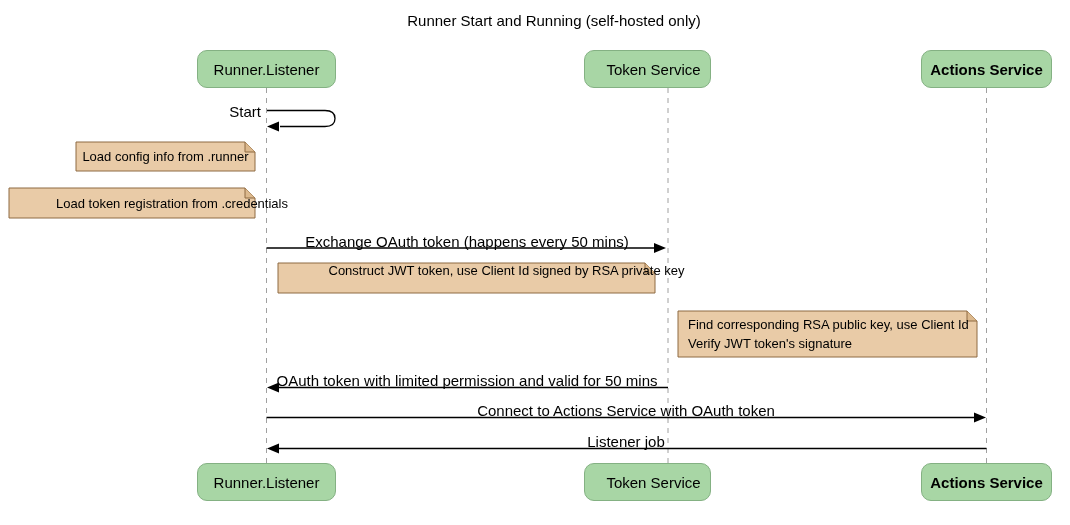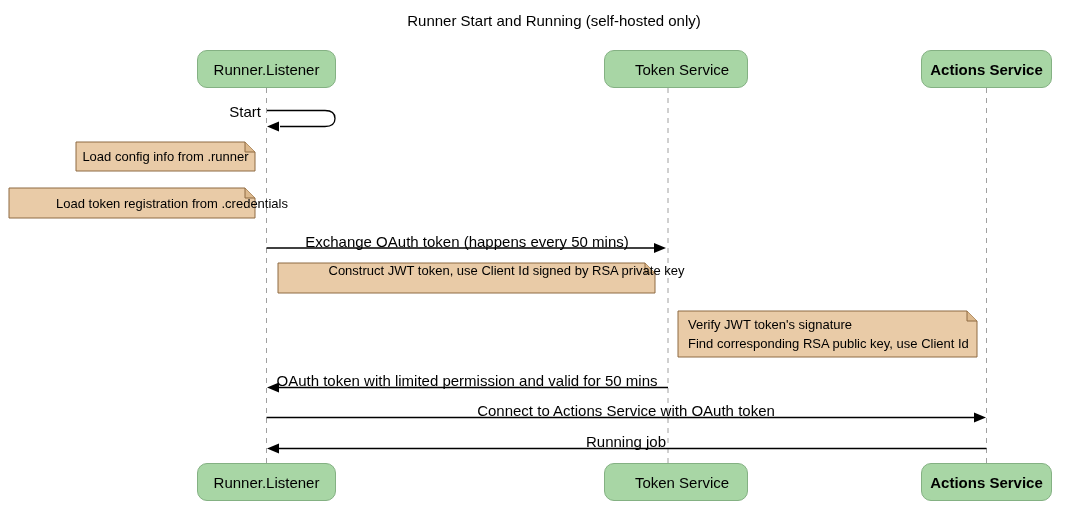--- a/index.html
+++ b/index.html
@@ -28,21 +28,21 @@
     background:var(--participant-fill, #A8D6A5);
     border:1px solid var(--participant-border, #84B183);
     border-radius:10px;
     display:flex; align-items:center; justify-content:center;
     font-size:15px;
     white-space:nowrap;
   }
   .actor.top { top:50px; }
   .actor.bottom { top:463px; }
   .actor.a { left:197px; width:139px; }
-  .actor.b { left:604px; width:144px;padding-left:12px; }
+  .actor.b { left:584px; width:127px;padding-left:12px; }
   .actor.c { left:921px; width:131px;font-weight:bold; }
 
   .lifeline { stroke:var(--lifeline, #A0A0A0); stroke-width:1; stroke-dasharray:5,5; }
   .msg { stroke:var(--text, #000); stroke-width:1.3; fill:none; }
   .head { fill:var(--text, #000); stroke:none; }
 
   .note-shape { fill:var(--note-fill, #E9CBA7); stroke:var(--note-border, #8E6B43); stroke-width:1; }
   .note-flap  { fill:var(--note-flap, #DCB98E); stroke:var(--note-border, #8E6B43); stroke-width:1; }
 
   .msg-label {
@@ -133,26 +133,26 @@
   </div>
 
   <div class="msg-label right-anchored" style="left:261px; top:103px;">Start</div>
 
   <div class="msg-label" style="left:467px; top:233px;">Exchange OAuth token (happens every 50 mins)</div>
 
   <div class="msg-label" style="left:467px; top:372px;">OAuth token with limited permission and valid for 50 mins</div>
 
   <div class="msg-label" style="left:626px; top:402px;">Connect to Actions Service with OAuth token</div>
 
-  <div class="msg-label" style="left:626px; top:433px;">Running job</div>
+  <div class="msg-label" style="left:626px; top:433px;">Listener job</div>
 
   <div class="note-text" style="left:76px; top:142px; width:179px; height:29px;">Load config info from .runner</div>
 
   <div class="note-text" style="left:9px; top:188px; width:246px; height:30px;margin-left:40px;">Load token registration from .credentials</div>
 
   <div class="note-text" style="left:278px; top:263px; width:377px; height:14px;padding-left:40px;">Construct JWT token, use Client Id signed by RSA private key</div>
 
   <div class="note-text multiline" style="left:678px; top:311px; width:299px; height:46px;">
+    <span>Find corresponding RSA public key, use Client Id</span>
     <span>Verify JWT token's signature</span>
-    <span>Find corresponding RSA public key, use Client Id</span>
   </div>
 
 </div>
 
 </body></html>

